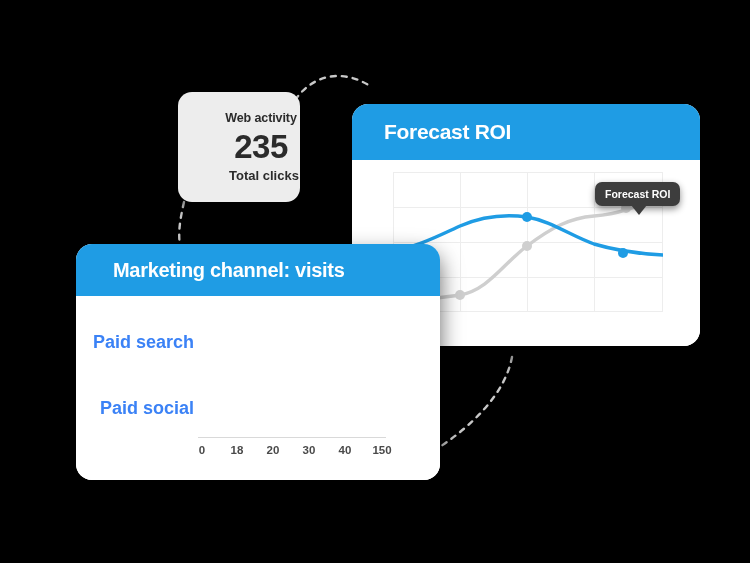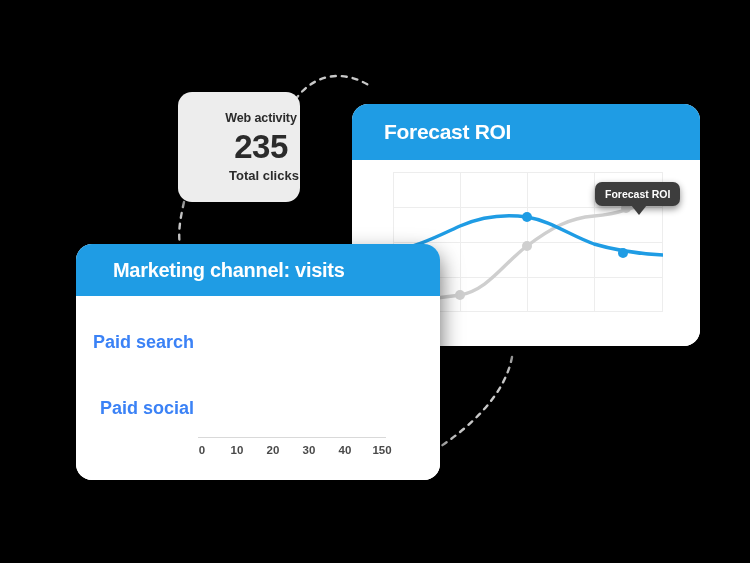--- a/index.html
+++ b/index.html
@@ -145,21 +145,21 @@
         <span class="bar-track">
           <span class="bar-fill" style="width:66%"></span>
         </span>
       </div>
 
 
       <div id="bar-axis-line"></div>
 
       <div id="bar-axis">
         <span class="tick" style="left:4px;">0</span>
-        <span class="tick" style="left:39px;">10</span>
+        <span class="tick" style="left:39px;">18</span>
         <span class="tick" style="left:75px;">20</span>
         <span class="tick" style="left:111px;">30</span>
         <span class="tick" style="left:147px;">40</span>
         <span class="tick" style="left:184px;">150</span>
       </div>
 
     </div>
   </div>
 
 </div>

